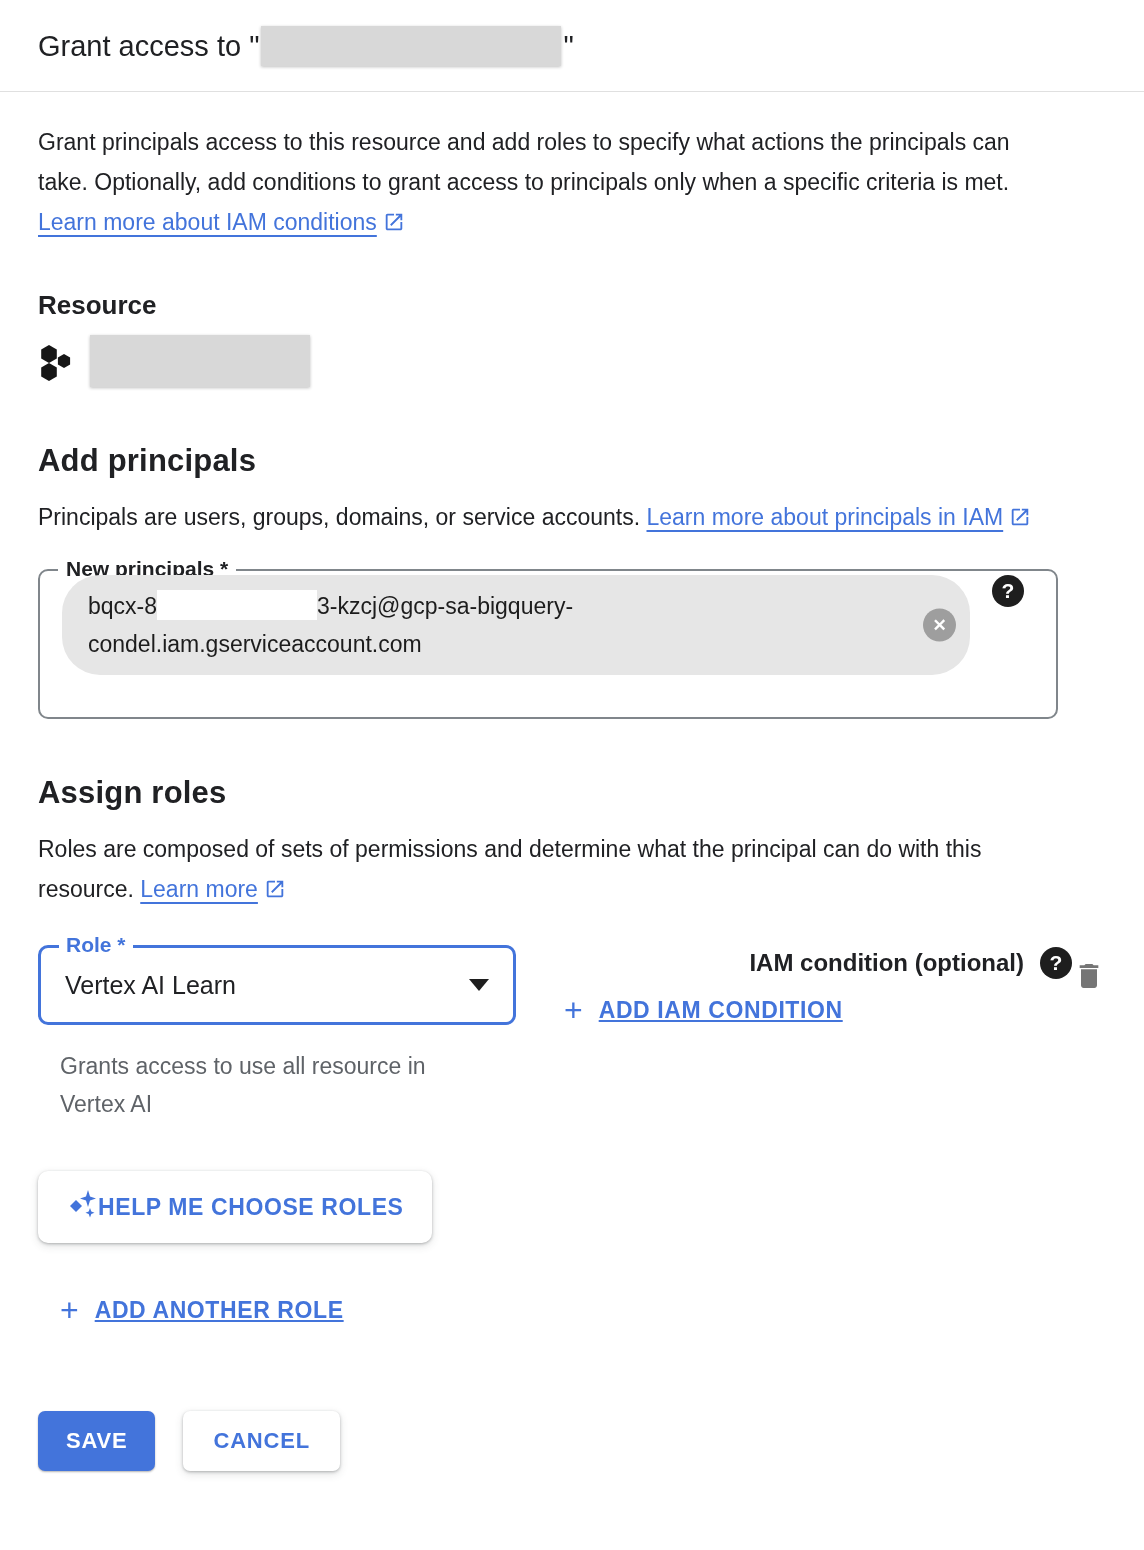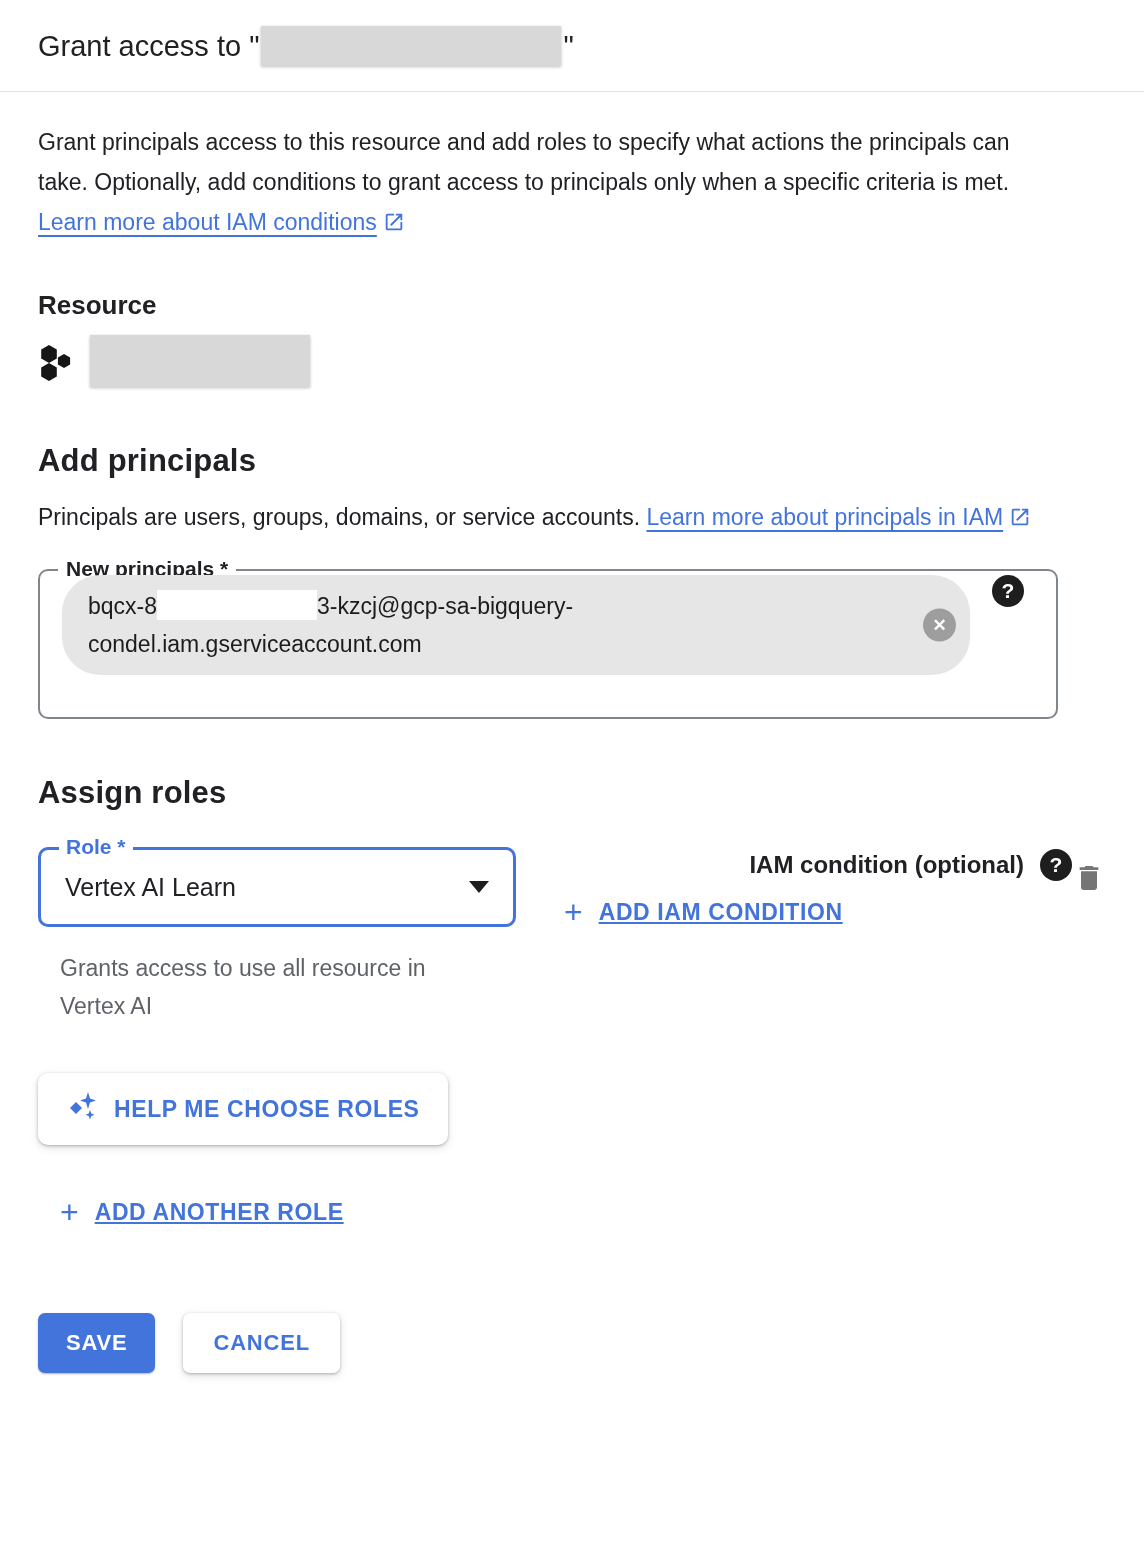--- a/index.html
+++ b/index.html
@@ -105,21 +105,21 @@
     background:none;border:none;cursor:pointer;color:var(--accent);
   }
   .add-btn .plus{font-size:32px;font-weight:400;line-height:30px;}
   .add-btn .add-label{font-size:23px;font-weight:700;letter-spacing:.6px;text-decoration:underline;}
   .trash-btn{
     margin-left:auto;margin-top:14px;background:none;border:none;cursor:pointer;
     width:34px;height:36px;padding:0;flex:0 0 auto;
   }
   
   .help-roles-btn{
-    margin-top:48px;margin-left:0;display:inline-flex;align-items:center;gap:16px;
+    margin-top:48px;margin-left:0;display:inline-flex;align-items:center;
     background:#fff;border:none;border-radius:10px;padding:17px 28px;cursor:pointer;
     box-shadow:0 1px 3px rgba(60,64,67,.35),0 3px 8px rgba(60,64,67,.15);
     color:var(--accent);font-size:23px;font-weight:700;letter-spacing:.6px;
   }
   .add-role-btn{margin-top:52px;margin-left:22px;}
   .footer{margin-top:86px;display:flex;align-items:center;gap:28px;}
   .save-btn{
     background:var(--accent);color:#fff;border:none;border-radius:7px;
     padding:17px 28px;font-size:22px;font-weight:700;letter-spacing:.8px;
     cursor:pointer;box-shadow:0 1px 2px rgba(0,0,0,.3);
@@ -174,20 +174,26 @@
       <div class="principal-chip">
         <span>bqcx-8</span><span class="chip-redact"></span><span>3-kzcj@gcp-sa-bigquery-</span><br>
         <span>condel.iam.gserviceaccount.com</span>
         <button class="chip-remove"><span>✕</span></button>
       </div>
       <span class="help-circle"><span>?</span></span>
     </div>
   </fieldset>
 
   <h2 class="section-heading">Assign roles</h2>
+  <p class="section-desc">
+    <span>Roles are composed of sets of permissions and determine what the principal can do with this resource.</span>
+    <a class="inline-link"><span>Learn more</span></a><span class="ext-icon"><svg width="22" height="22" viewBox="0 0 24 24" fill="#4374db">
+          <path d="M19 19H5V5h7V3H5c-1.11 0-2 .9-2 2v14c0 1.1.89 2 2 2h14c1.1 0 2-.9 2-2v-7h-2v7zM14 3v2h3.59l-9.83 9.83 1.41 1.41L19 6.41V10h2V3h-7z"></path>
+        </svg></span>
+  </p>
 
   <div class="roles-grid">
     <div class="role-col">
       <div class="role-select">
         <span class="role-label">Role *</span>
         <span class="role-value">Vertex AI Learn</span>
         <span class="dropdown-arrow"></span>
       </div>
       <p class="role-helper">Grants access to use all resource in Vertex AI</p>
     </div>

